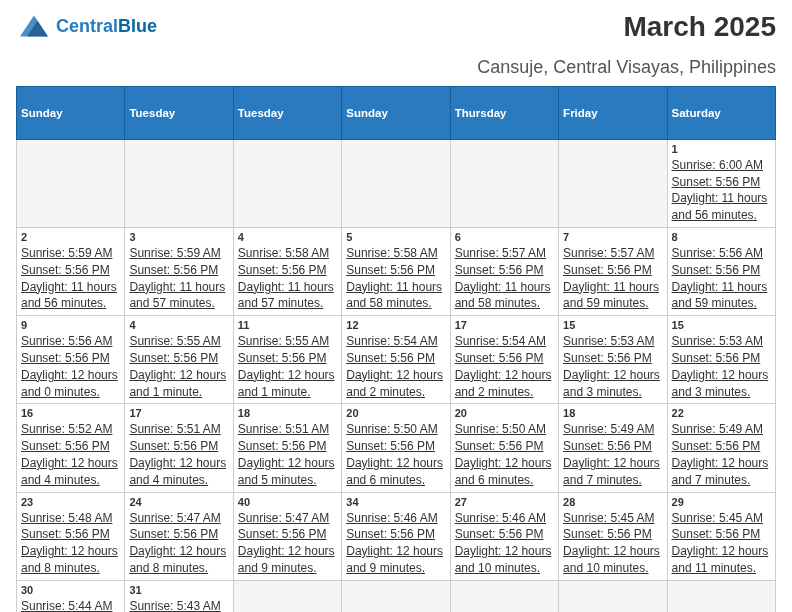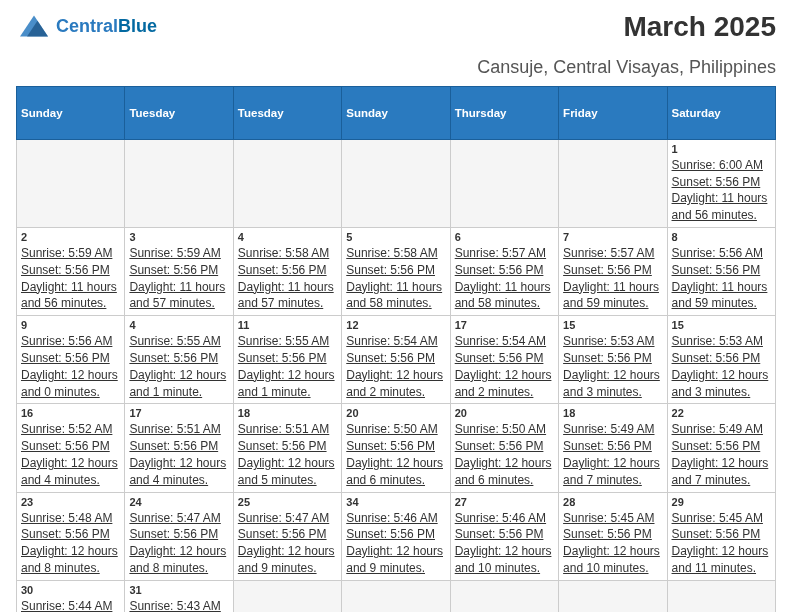--- a/index.html
+++ b/index.html
@@ -307,21 +307,21 @@
 and 8 minutes.</div>
           </td>
           <td>
             <div class="day-number">24</div>
             <div class="day-info">Sunrise: 5:47 AM
 Sunset: 5:56 PM
 Daylight: 12 hours
 and 8 minutes.</div>
           </td>
           <td>
-            <div class="day-number">25</div>
+            <div class="day-number">40</div>
             <div class="day-info">Sunrise: 5:47 AM
 Sunset: 5:56 PM
 Daylight: 12 hours
 and 9 minutes.</div>
           </td>
           <td>
             <div class="day-number">34</div>
             <div class="day-info">Sunrise: 5:46 AM
 Sunset: 5:56 PM
 Daylight: 12 hours

